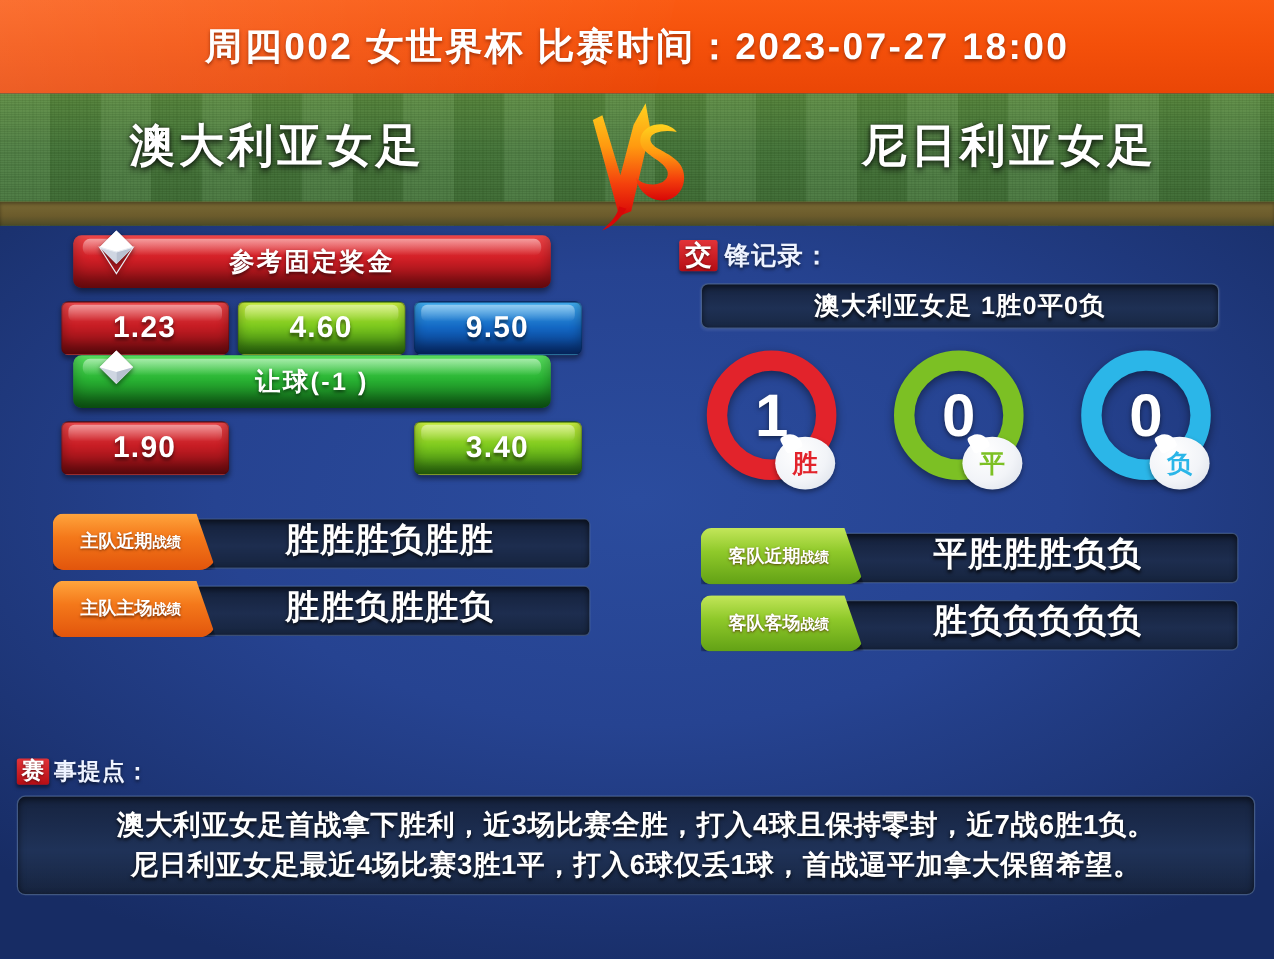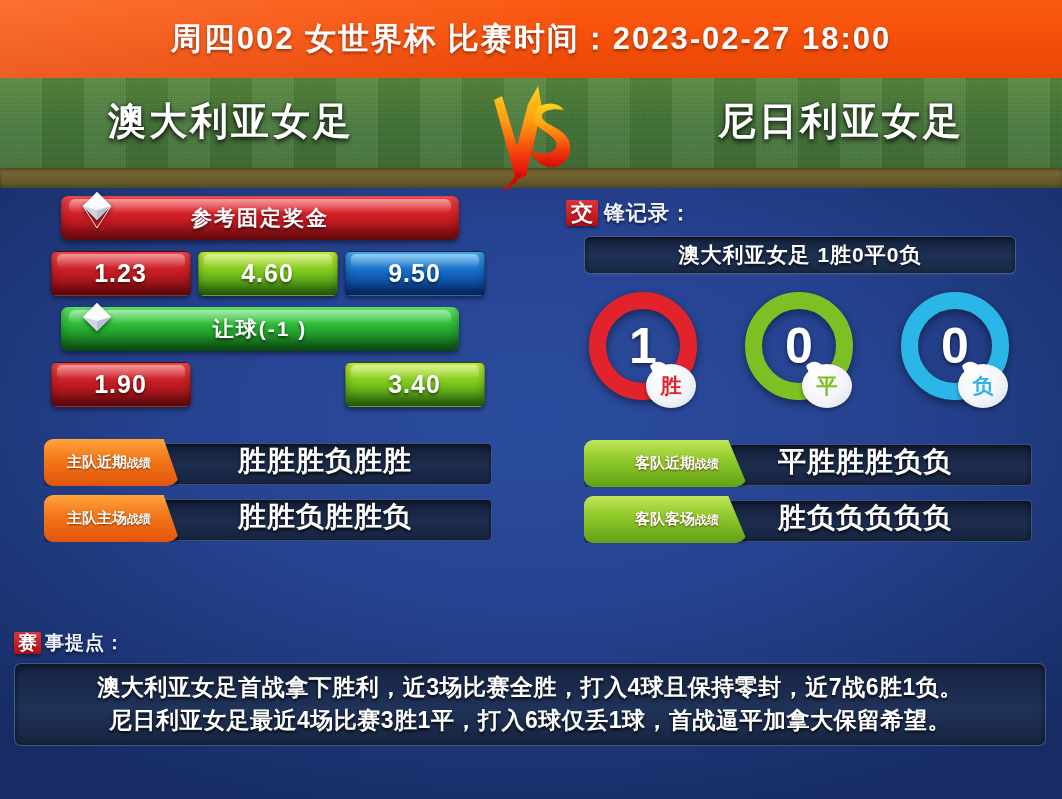--- a/index.html
+++ b/index.html
@@ -164,21 +164,21 @@
     text-shadow:0 2px 3px rgba(0,0,0,.85);
   }
   .form-tab{
     position:absolute;left:14px;top:-4px;width:136px;height:47px;
     display:flex;align-items:center;justify-content:center;
     border-radius:9px 4px 14px 9px;
     clip-path:polygon(0% 0%,88% 0%,100% 100%,0% 100%);
     box-shadow:0 3px 4px rgba(0,0,0,.45);
   }
   .form-tab.orange{background:linear-gradient(180deg,#ffa53d 0%,#f4781a 42%,#e2550c 100%);}
-  .form-tab.lime{background:linear-gradient(180deg,#c3e65a 0%,#8fc92a 42%,#62a115 100%);padding-left:28px;}
+  .form-tab.lime{background:linear-gradient(180deg,#c3e65a 0%,#8fc92a 42%,#62a115 100%);}
   .form-tab .lbl{
     color:#fff;font-weight:bold;font-size:15px;letter-spacing:0;white-space:nowrap;
     text-shadow:0 1px 2px rgba(80,30,0,.75);margin-left:-6px;
   }
   .form-tab .lbl i{font-style:normal;font-size:12px;}
 
   
   .analysis{position:absolute;left:14px;top:628px;width:1034px;}
   .an-head{display:flex;align-items:center;height:30px;}
   .an-chip{
@@ -200,21 +200,21 @@
     color:#fff;font-size:23px;font-weight:bold;line-height:1.42;letter-spacing:.5px;
     text-shadow:0 2px 3px rgba(0,0,0,.85);
   }
 </style>
 </head>
 <body>
 
 <div class="stage">
 
   <div class="hdr-bar">
-    <div class="hdr-title">周四002  女世界杯  比赛时间：2023-02-27 18:00</div>
+    <div class="hdr-title">周四002  女世界杯  比赛时间：2023-07-27 18:00</div>
   </div>
 
   <div class="pitch">
     <div class="pitch-noise"></div>
   </div>
   <div class="team-name team-away">尼日利亚女足</div>
   <div class="team-name team-home">澳大利亚女足</div>
 
   <div class="vs-wrap">
     <svg width="118" height="110" viewBox="0 0 118 110">
@@ -252,21 +252,21 @@
           <span>1.23</span>
         </div>
       <div class="odd c-green">
           <span>4.60</span>
         </div>
       <div class="odd c-blue">
           <span>9.50</span>
         </div>
     </div>
 
-    <div class="banner green" style="margin-top:11px">
+    <div class="banner green" style="">
       <svg class="gem" viewBox="0 0 44 44">
         <polygon points="22,4 36,18 22,32 8,18" fill="#f2f4f8"></polygon>
         <polygon points="22,4 36,18 22,22 8,18" fill="#ffffff"></polygon>
         <polygon points="8,18 22,22 22,32" fill="#cfd6e2"></polygon>
         <polygon points="36,18 22,22 22,32" fill="#b8c1d1"></polygon>
       </svg>
       <span class="banner-txt">让球(-1 )</span>
     </div>
 
     <div class="odds-row">

